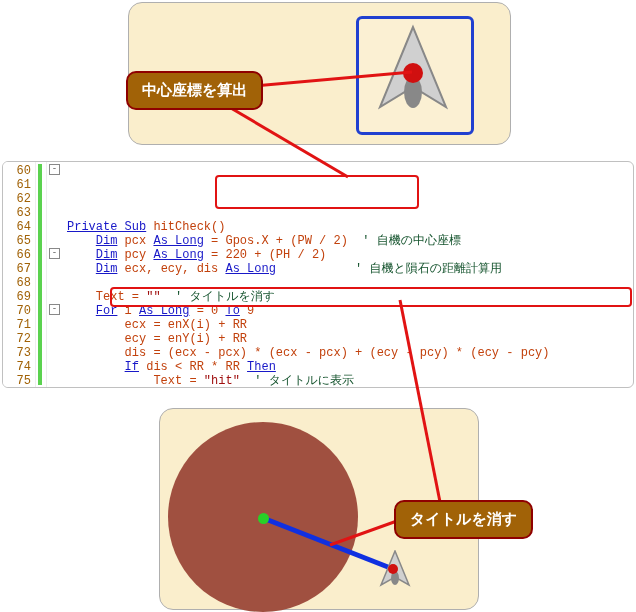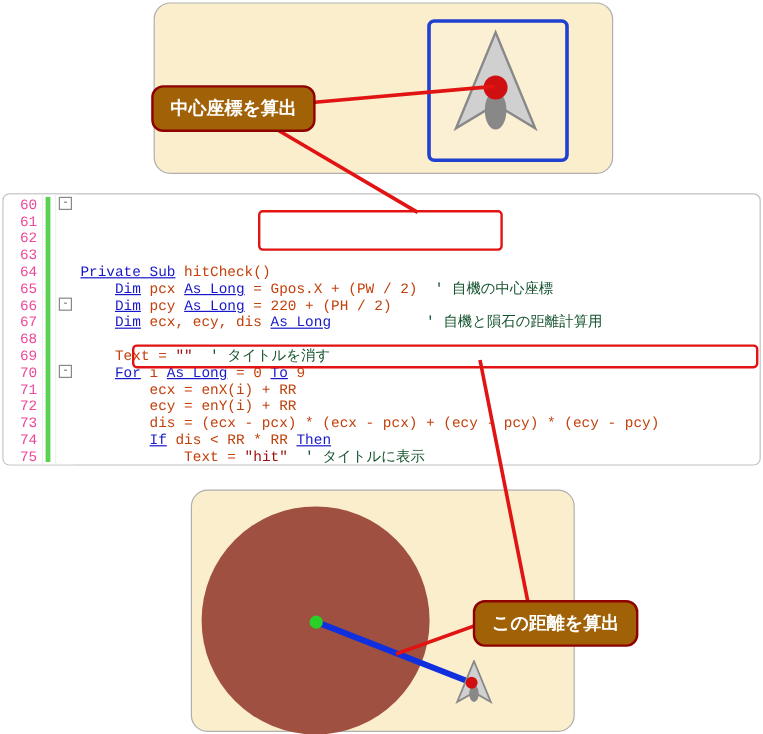--- a/index.html
+++ b/index.html
@@ -85,21 +85,21 @@
     border-radius: 6px;
     background: #fff;
     overflow: hidden;
   }
   .code-inner {
     display: flex;
     height: 100%;
   }
   .gutter-ln {
     background: #fff;
-    color: #ec4899;
+    color: #a16207;
     padding: 2px 4px 2px 6px;
     text-align: right;
     width: 22px;
     font-size: 12px;
     line-height: 14px;
     white-space: pre;
   }
   .gutter-mark {
     width: 10px;
     background: #fff;
@@ -230,14 +230,14 @@
   <polygon points="17,1 3,35 17,27 31,35" fill="#D0D0D0" stroke="#888" stroke-width="1.5"></polygon>
   <ellipse cx="17" cy="28" rx="4" ry="7" fill="#888"></ellipse>
 </svg>
 <div class="ship-center-small"></div>
 <div class="rock-center"></div>
 
 <div class="callout" style="left:126px; top:71px;">
   <span>中心座標を算出</span>
 </div>
 <div class="callout" style="left:394px; top:500px;">
-  <span>この距離を算出</span>
+  <span>タイトルを消す</span>
 </div>
 
 </body></html>

